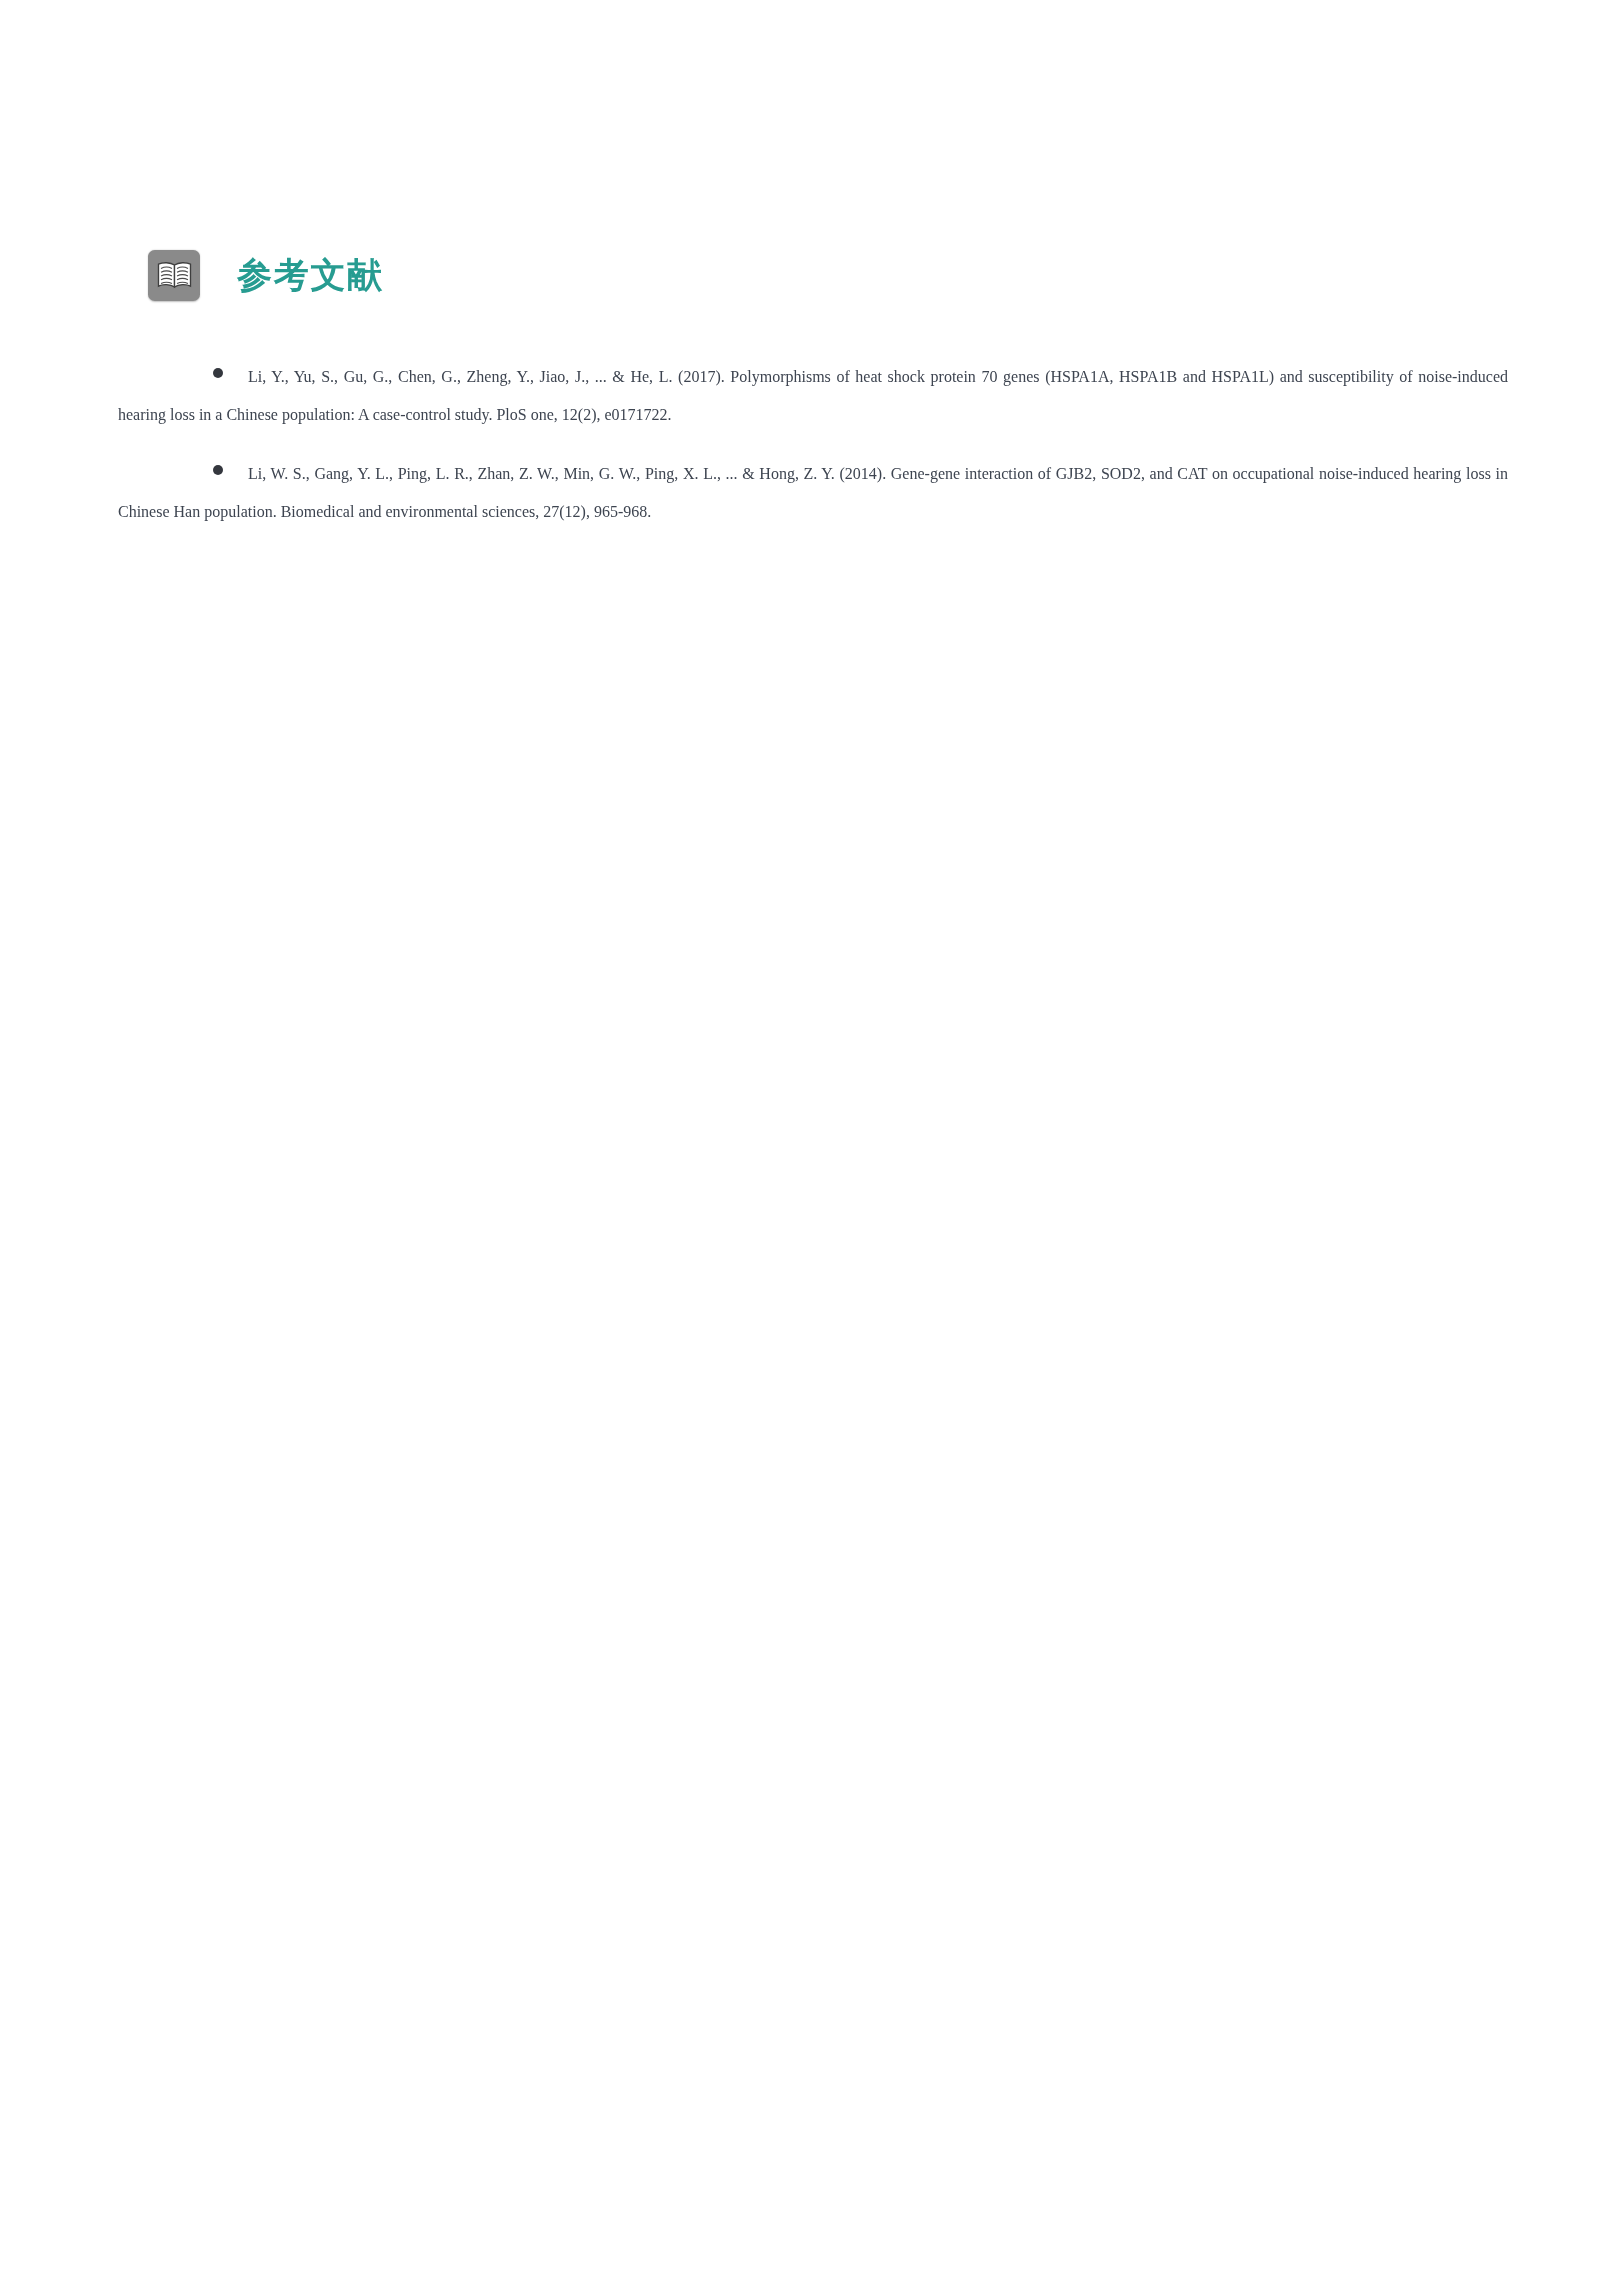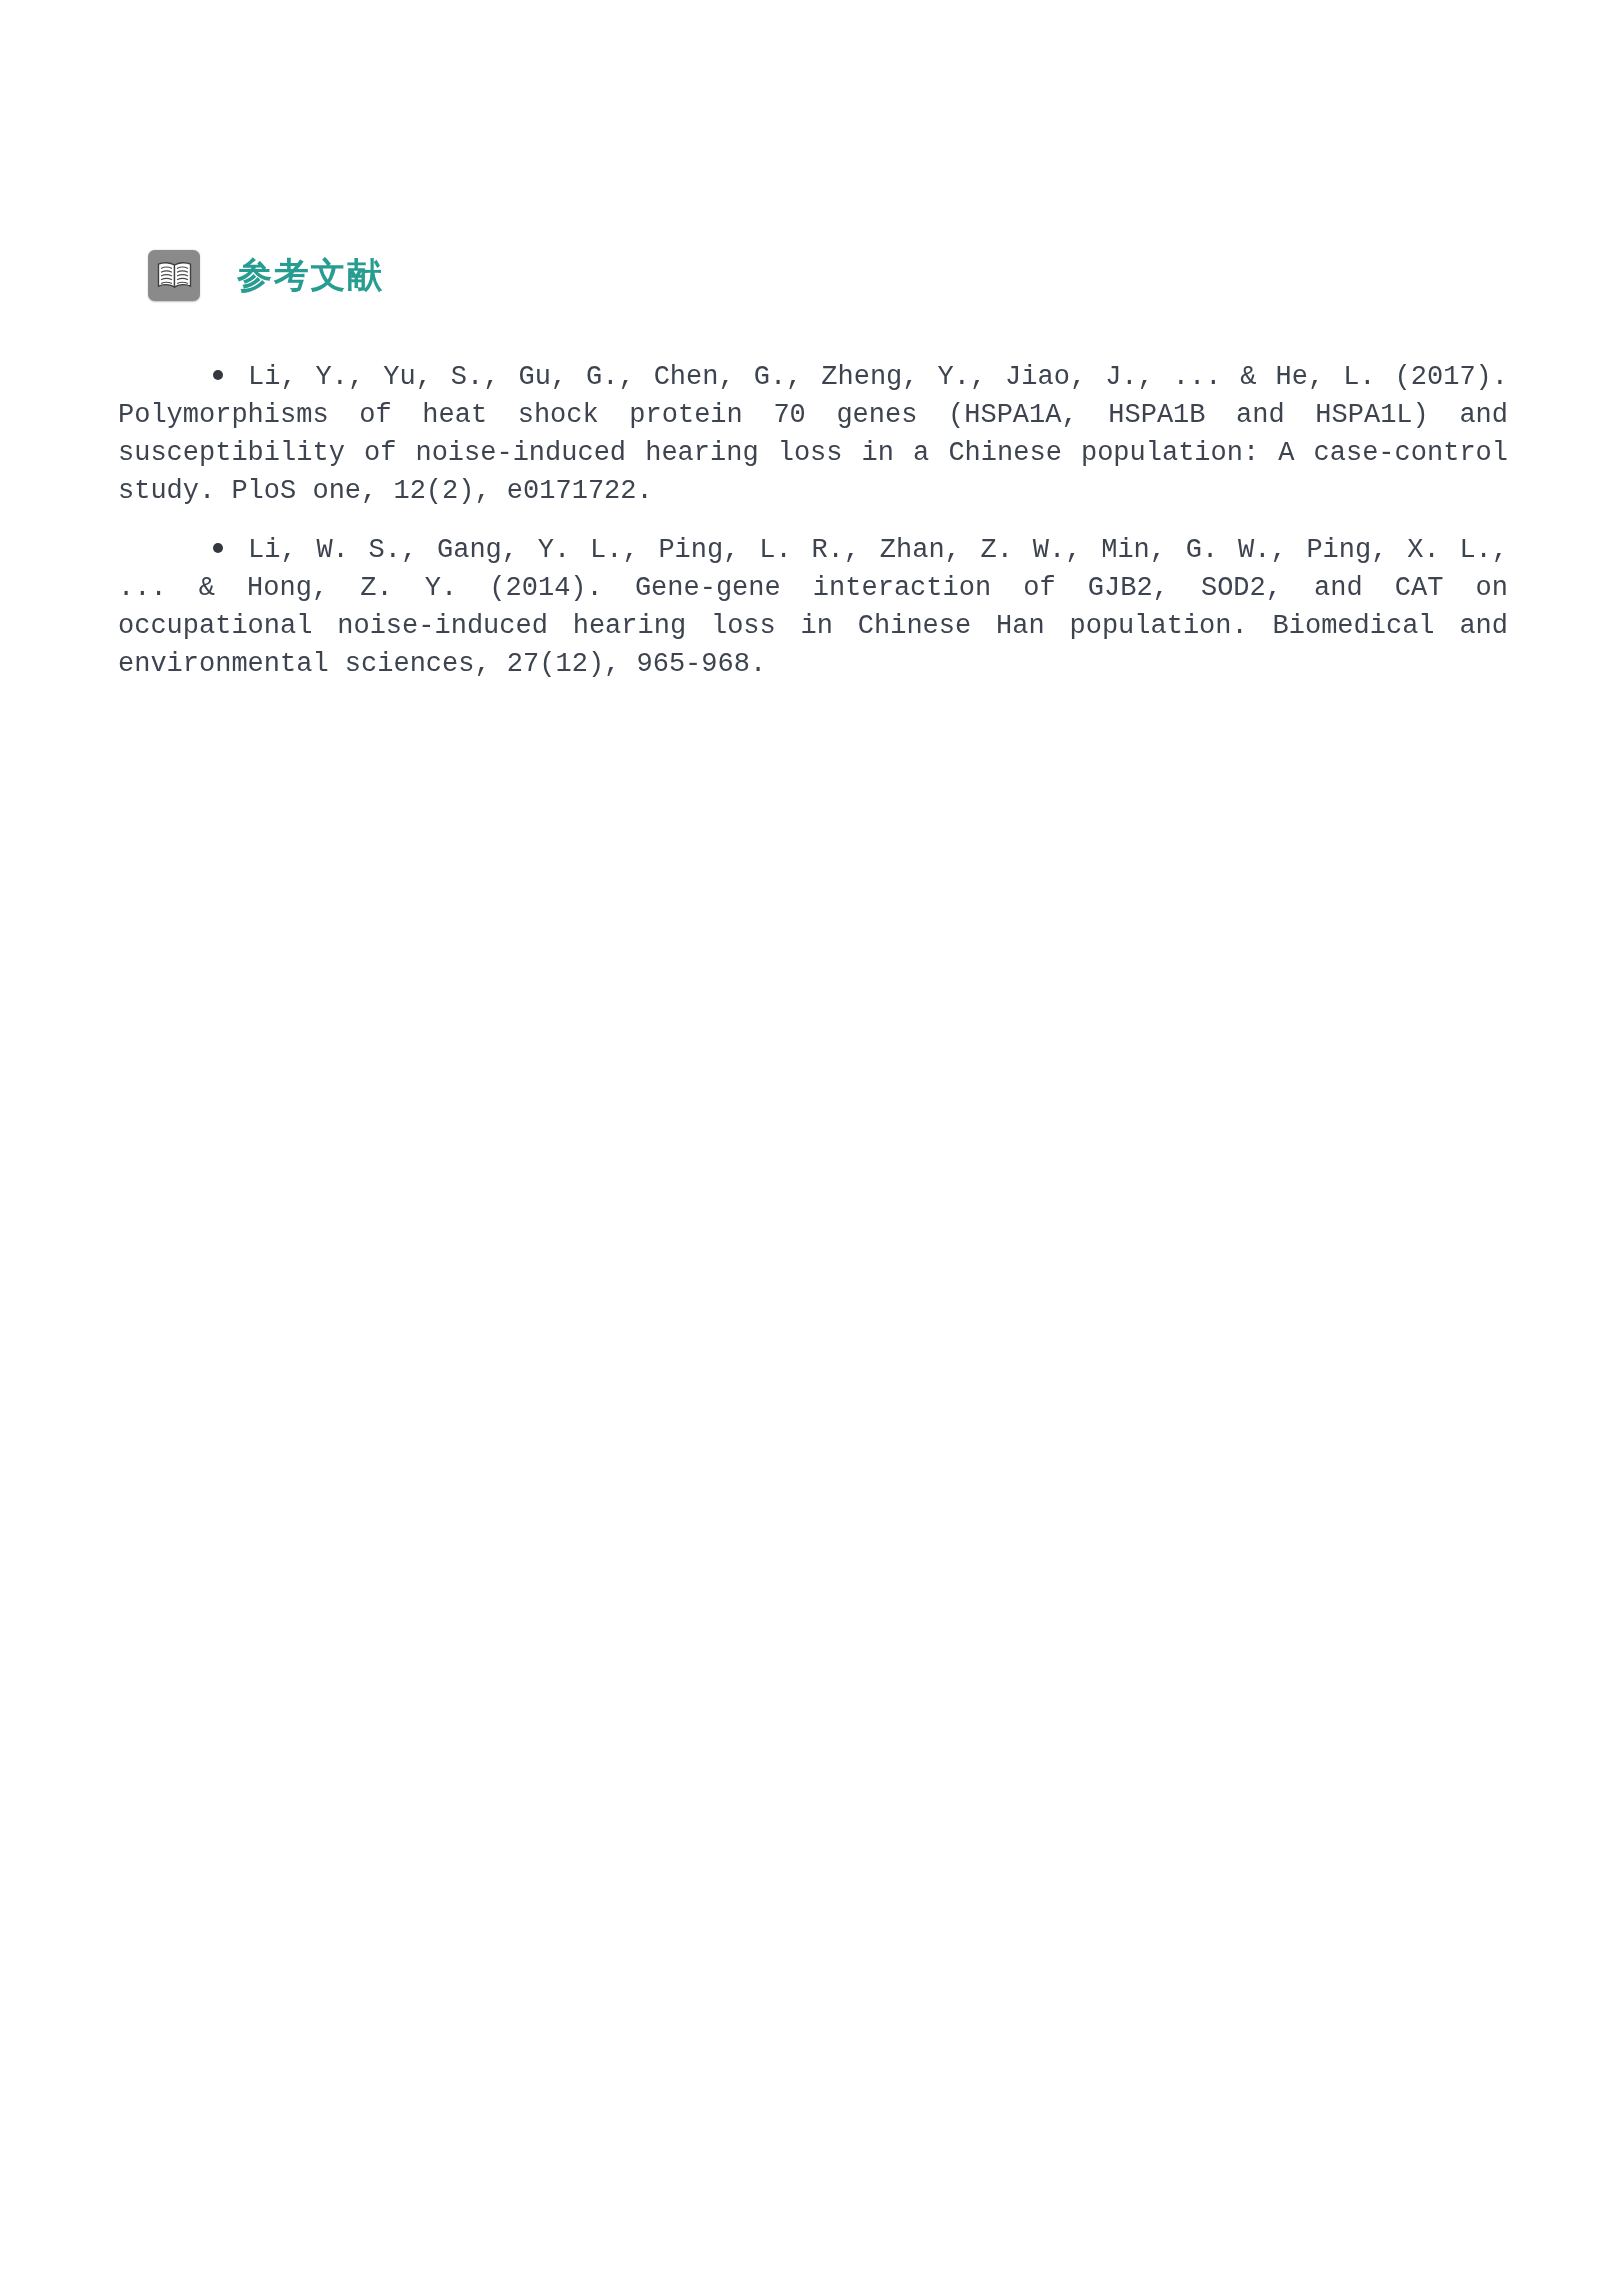--- a/index.html
+++ b/index.html
@@ -40,22 +40,22 @@
   }
 
   
   .refs {
     position: absolute;
     left: 118px;
     top: 358px;
     width: 1390px;
   }
   .ref-item {
-    font-family: Liberation Mono, monospace;
-    font-size: 27px;
+    font-family: Liberation Serif, serif;
+    font-size: 16px;
     line-height: 38px;
     color: #3d4450;
     text-align: justify;
     text-indent: 95px;
     margin-bottom: 21px;
   }
   .bullet-dot {
     display: inline-block;
     width: 10px;
     height: 10px;

